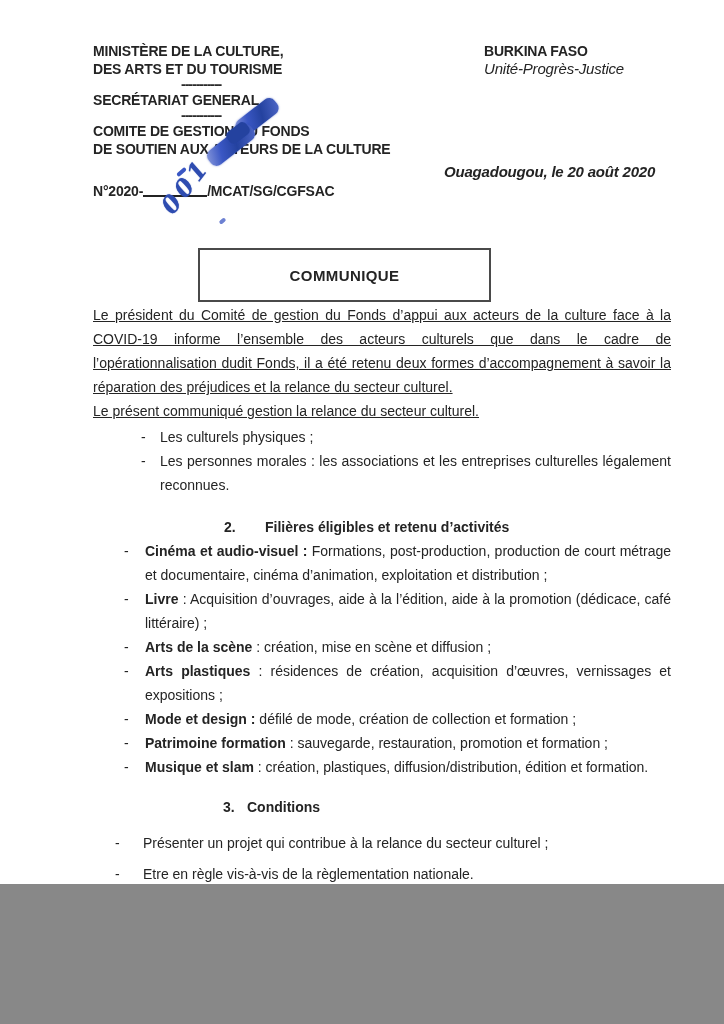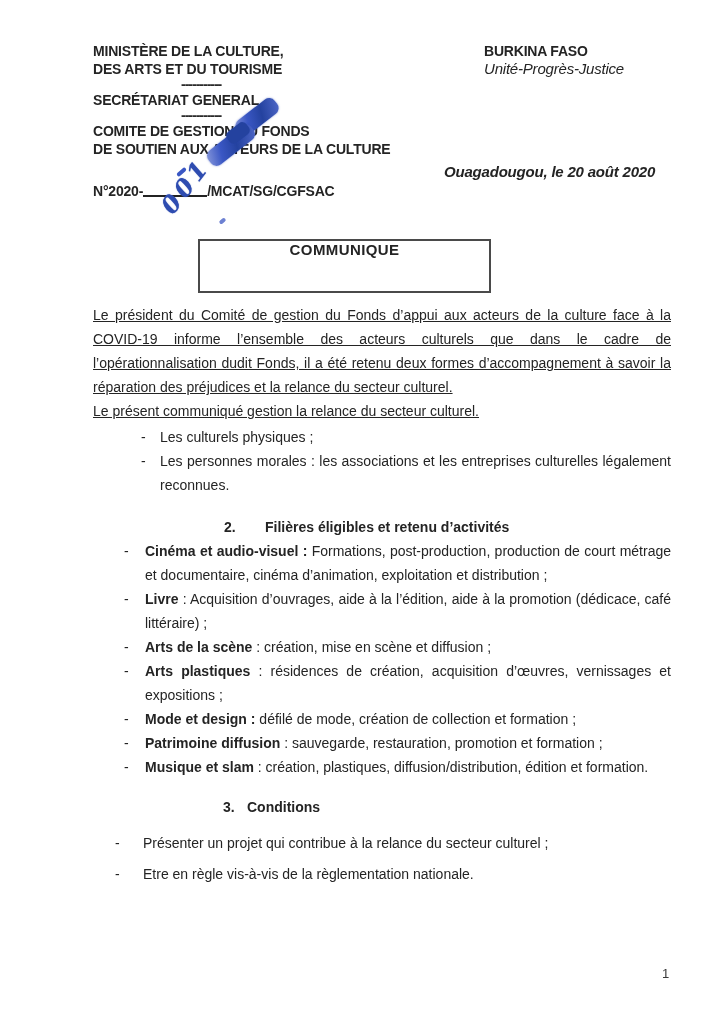--- a/index.html
+++ b/index.html
@@ -1,17 +1,17 @@
 <!DOCTYPE html>
 <html><head>
 <meta charset="utf-8">
 <style>
   html,body{margin:0;padding:0;background:#888;}
   .page{
-    position:relative;width:724px;height:1024px;margin:0 auto;
+    position:relative;width:724px;height:884px;margin:0 auto;
     background:#ffffff;color:#242424;overflow:hidden;
     font-family:"Liberation Sans",sans-serif;
   }
   
   .header-left{position:absolute;left:93px;top:42px;width:340px;
     font-weight:bold;font-size:14px;line-height:18px;letter-spacing:-0.2px;}
   .dashes{font-weight:bold;letter-spacing:-1px;text-align:left;
     padding-left:88px;line-height:13px;font-size:14px;color:#2a2a2a;}
   .header-right{position:absolute;left:484px;top:42px;font-size:14px;line-height:18px;}
   .country{font-weight:bold;letter-spacing:-0.2px;}
@@ -31,22 +31,22 @@
     background:#24429f;border-radius:5px;}
   .stamp-tick{position:absolute;left:176px;top:170px;width:11px;height:4px;border-radius:2px;
     background:#3a57c4;transform:rotate(-42deg);}
   .stamp-dot{position:absolute;left:219px;top:219px;width:7px;height:4px;border-radius:2px;
     background:#6d81d2;transform:rotate(-40deg);}
   .stamp-number{position:absolute;left:166px;top:196px;transform:rotate(-52deg);
     transform-origin:0 50%;font-family:"DejaVu Serif",serif;font-style:italic;
     font-weight:bold;font-size:24px;letter-spacing:4px;color:#2e4cb0;
     text-shadow:0 0 1px rgba(46,76,176,.8);}
   
-  .title-box{position:absolute;left:198px;top:239px;width:289px;height:50px;
-    border:2px solid #4a4a4a;display:flex;align-items:flex-start;justify-content:center;}
+  .title-box{position:absolute;left:198px;top:248px;width:289px;height:50px;
+    border:2px solid #4a4a4a;display:flex;align-items:center;justify-content:center;}
   .title-box span{font-weight:bold;font-size:15px;letter-spacing:.4px;}
   
   .body{position:absolute;left:93px;top:303px;width:578px;
     font-size:14px;line-height:24px;}
   .just{text-align:justify;text-align-last:left;}
   .body p{margin:0;text-decoration:underline;}
   .sec-h{font-weight:bold;}
   .sec-h .num{display:inline-block;}
   #h1{margin-top:14px;padding-left:127px;}
   #h1 .num{width:44px;}
@@ -132,21 +132,21 @@
     <div class="li ind2">
       <span class="dash">-</span>
       <span class="li-body"><b>Arts plastiques</b><span> : résidences de création, acquisition d’œuvres, vernissages et expositions ;</span></span>
     </div>
     <div class="li ind2">
       <span class="dash">-</span>
       <span class="li-body"><b>Mode et design :</b><span> défilé de mode, création de collection et formation ;</span></span>
     </div>
     <div class="li ind2">
       <span class="dash">-</span>
-      <span class="li-body"><b>Patrimoine diffusion</b><span> : sauvegarde, restauration, promotion et formation ;</span></span>
+      <span class="li-body"><b>Patrimoine formation</b><span> : sauvegarde, restauration, promotion et formation ;</span></span>
     </div>
     <div class="li ind2">
       <span class="dash">-</span>
       <span class="li-body"><b>Musique et slam</b><span> : création, plastiques, diffusion/distribution, édition et formation.</span></span>
     </div>
 
     <div class="sec-h" id="h3">
       <span class="num">3.</span><span>Conditions</span>
     </div>
     <div class="s3">

